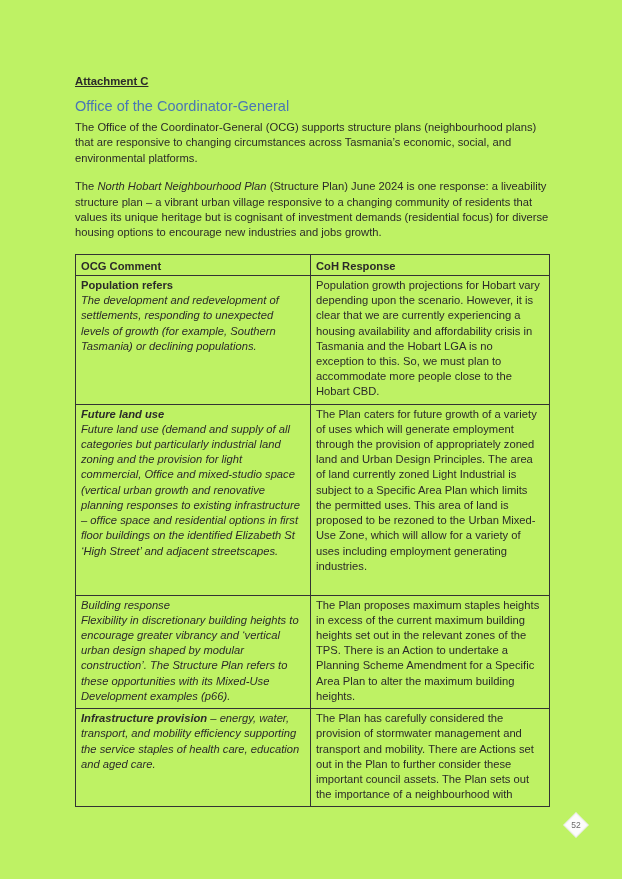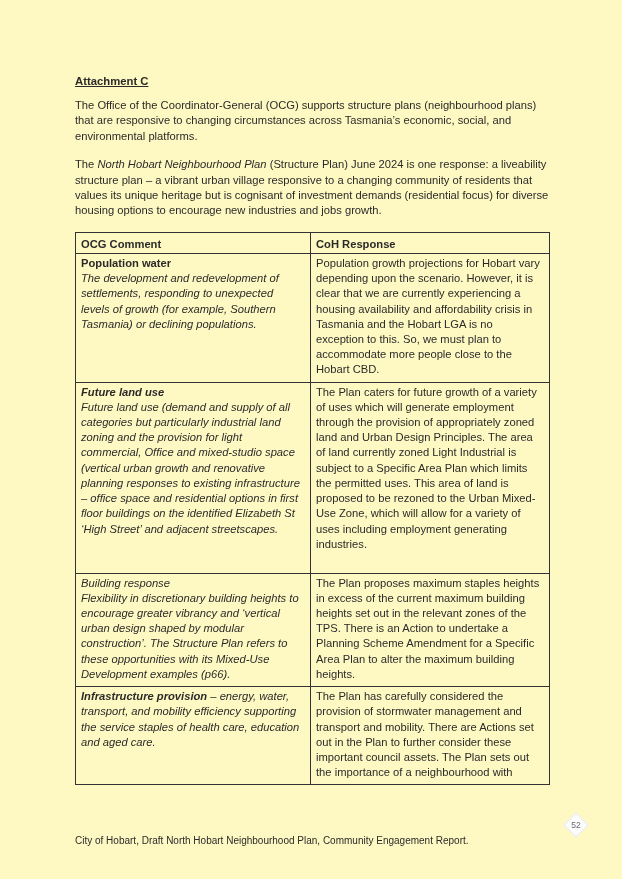--- a/index.html
+++ b/index.html
@@ -5,21 +5,21 @@
   * { margin: 0; padding: 0; box-sizing: border-box; }
   html, body { background: #ffffff; }
   body {
     font-family: "Liberation Sans", sans-serif;
     color: var(--text, #2b2a29);
   }
   .page {
     position: relative;
     width: 622px;
     height: 879px;
-    background: #fef9c3;
+    background: #bef264;
     overflow: hidden;
   }
   .content {
     position: absolute;
     left: 75px;
     top: 75px;
     width: 474px;
   }
   .attachment {
     font-size: 11.3px;
@@ -103,40 +103,41 @@
   }
 </style>
 </head>
 <body>
 
 <div class="page">
   <div class="content">
 
     <div class="attachment">Attachment C</div>
 
+    <h1 class="heading">Office of the Coordinator-General</h1>
 
     <p class="body-para"><span>The Office of the Coordinator-General (OCG) supports structure plans (neighbourhood plans) that are responsive to changing circumstances across Tasmania’s economic, social, and environmental platforms.</span></p>
 
     <p class="body-para"><span>The </span><em>North Hobart Neighbourhood Plan</em><span> (Structure Plan) June 2024 is one response: a liveability structure plan – a vibrant urban village responsive to a changing community of residents that values its unique heritage but is cognisant of investment demands (residential focus) for diverse housing options to encourage new industries and jobs growth.</span></p>
 
     <table class="ocg-table">
       <colgroup>
           <col class="c1">
           <col class="c2">
         </colgroup>
       <thead>
         <tr>
           <th>OCG Comment</th>
           <th>CoH Response</th>
         </tr>
       </thead>
       <tbody>
         <tr class="r1">
           <td>
-            <span class="cell-title t-bold">Population water</span>
+            <span class="cell-title t-bold">Population refers</span>
             <span class="t-italic">The development and redevelopment of settlements, responding to unexpected levels of growth (for example, Southern Tasmania) or declining populations.</span>
           </td>
           <td><span>Population growth projections for Hobart vary depending upon the scenario. However, it is clear that we are currently experiencing a housing availability and affordability crisis in Tasmania and the Hobart LGA is no exception to this. So, we must plan to accommodate more people close to the Hobart CBD.</span></td>
         </tr>
         <tr class="r2">
           <td>
             <span class="cell-title t-bolditalic">Future land use</span>
             <span class="t-italic">Future land use (demand and supply of all categories but particularly industrial land zoning and the provision for light commercial, Office and mixed-studio space (vertical urban growth and renovative planning responses to existing infrastructure – office space and residential options in first floor buildings on the identified Elizabeth St ‘High Street’ and adjacent streetscapes.</span>
           </td>
           <td><span>The Plan caters for future growth of a variety of uses which will generate employment through the provision of appropriately zoned land and Urban Design Principles. The area of land currently zoned Light Industrial is subject to a Specific Area Plan which limits the permitted uses. This area of land is proposed to be rezoned to the Urban Mixed-Use Zone, which will allow for a variety of uses including employment generating industries.</span></td>
@@ -154,14 +155,13 @@
         </tr>
       </tbody>
     </table>
   </div>
 
   <div class="page-number">
     <span class="watermark"></span>
     <span class="num">52</span>
   </div>
 
-  <div class="footer">City of Hobart, Draft North Hobart Neighbourhood Plan, Community Engagement Report.</div>
 </div>
 
 </body></html>

